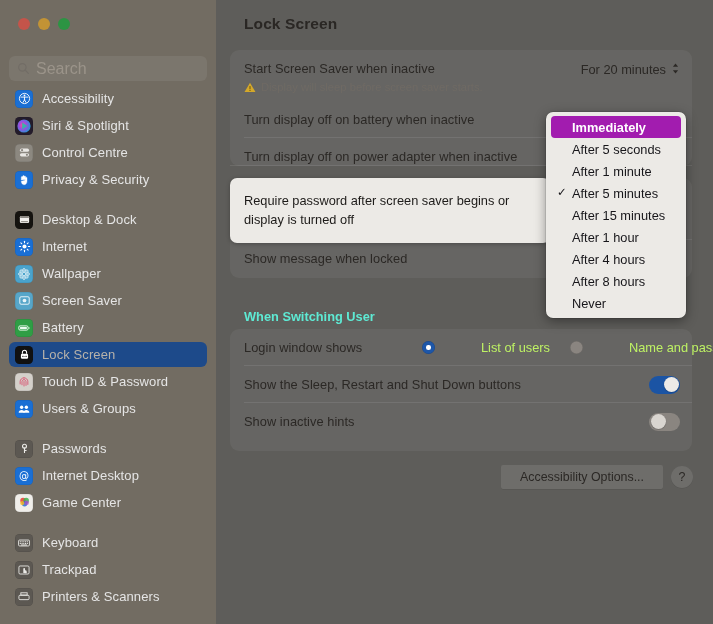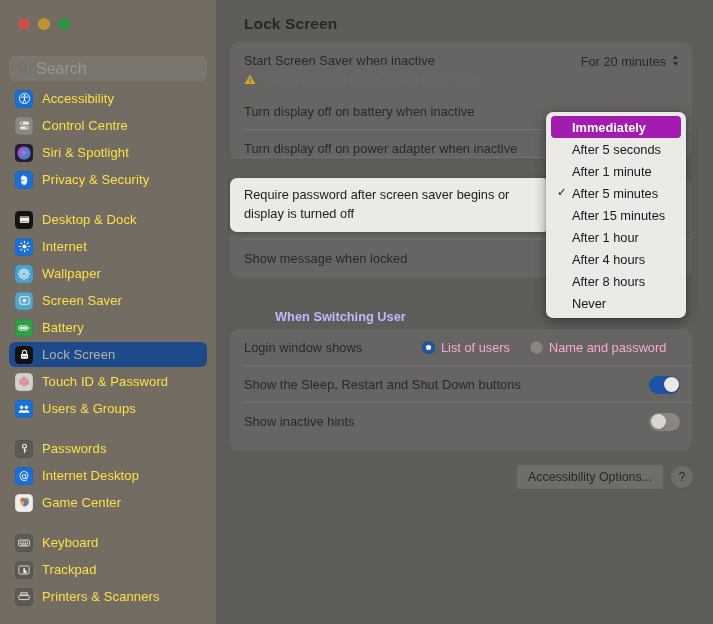--- a/index.html
+++ b/index.html
@@ -52,21 +52,21 @@
   .nav-gap { height: 13px; }
   .nav-item {
     display: flex; align-items: center;
     height: 25px; padding: 0 6px;
     border-radius: 6px;
     margin-bottom: 2px;
     cursor: default;
   }
   .nav-item.selected { background: #1d4a8a; }
   .nav-item .label {
-    font-size: 13px; color: #fde047;
+    font-size: 13px; color: #e5e5e5;
     margin-left: 9px;
     letter-spacing: .1px;
     white-space: nowrap;
   }
   .nav-item.selected .label { color: #b7b2aa; }
   .nav-ico {
     width: 18px; height: 18px; border-radius: 4.5px;
     flex: none;
     display: flex; align-items: center; justify-content: center;
     font-size: 10px; line-height: 1; color: #fff;
@@ -86,21 +86,21 @@
     font-size: 15.5px; font-weight: bold; color: #2a2724;
     letter-spacing: .1px;
   }
 
   .card {
     position: absolute; left: 14px;
     width: 462px;
     background: rgba(255,255,255,0.055);
     border-radius: 9px;
   }
-  #card1 { top: 42px; height: 116px; }
+  #card1 { top: 50px; height: 116px; }
   #card2 { top: 178px; height: 100px; }
   #card3 { top: 329px; height: 122px; }
 
   .row {
     position: relative;
     display: flex; align-items: center;
     height: 37px;
     padding: 0 14px;
   }
   .row .rlabel {
@@ -125,37 +125,37 @@
     position: absolute; right: 12px; top: 50%;
     transform: translateY(-50%);
     display: flex; align-items: center; gap: 5px;
     font-size: 12.8px; color: #2b2825;
   }
   .chev-updown { width: 9px; height: 14px; flex: none; }
 
   
   .section-head {
     position: absolute; left: 28px; top: 309px;
-    font-size: 12.8px; font-weight: bold; color: #c4b5fd; margin-left: 31px;
+    font-size: 12.8px; font-weight: bold; color: #5eead4;
   }
 
   
   .radio-group { position: absolute; left: 192px; display: flex; align-items: center; gap: 20px; }
   .radio-opt { display: flex; align-items: center; gap: 6px; }
   .radio {
     width: 13px; height: 13px; border-radius: 50%;
     background: #8a8580; flex: none;
     box-shadow: inset 0 0 0 .5px rgba(0,0,0,.18);
     display: flex; align-items: center; justify-content: center;
   }
   .radio.on { background: #1d56a8; }
   .radio.on::after {
     content: ""; width: 4.5px; height: 4.5px; border-radius: 50%; background: #fff;
   }
-  .radio-lbl { font-size: 12.8px; color: #f9a8d4; white-space: nowrap; }
+  .radio-lbl { font-size: 12.8px; color: #bef264; white-space: nowrap; margin-left: 40px; }
 
   
   .toggle {
     position: absolute; right: 12px; top: 50%;
     transform: translateY(-50%);
     width: 31px; height: 18px; border-radius: 9px;
     background: #8a8580; flex: none;
   }
   .toggle.on { background: #1b54a4; }
   .toggle .knob {
@@ -164,37 +164,37 @@
     background: #d9d5d0;
     box-shadow: 0 .5px 1px rgba(0,0,0,.3);
   }
   .toggle.on .knob { left: auto; right: 1.5px; background: #eceae7; }
 
   
   .btn-row { position: absolute; right: 20px; top: 465px; display: flex; align-items: center; gap: 8px; }
   .btn {
     background: rgba(255,255,255,0.10);
     border-radius: 2px;
-    padding: 5px 11px;
+    padding: 5px 19px;
     font-size: 12.4px; color: #2b2825;
     white-space: nowrap;
     box-shadow: 0 .5px .5px rgba(0,0,0,.12);
   }
   .btn-help {
     width: 22px; height: 22px; border-radius: 50%;
     background: rgba(255,255,255,0.10);
     display: flex; align-items: center; justify-content: center;
     font-size: 12.4px; color: #2b2825;
     box-shadow: 0 .5px .5px rgba(0,0,0,.12);
   }
 
   
   .focus-card {
     position: absolute; left: 230px; top: 178px;
-    width: 320px; height: 54px;
+    width: 320px; height: 65px;
     background: #eceae6;
     border-radius: 7px;
     box-shadow: 0 1px 4px rgba(0,0,0,.28);
     display: flex; align-items: center;
     padding: 0 14px;
     z-index: 5;
   }
   .focus-card .ftext {
     font-size: 12.8px; color: #1d1b19; line-height: 1.45;
   }
@@ -251,47 +251,47 @@
       <div class="nav-group">
         <div class="nav-item">
           <span class="nav-ico" style="background:#1a6fd4;">
             <svg width="13" height="13" viewBox="0 0 16 16">
                 <circle cx="8" cy="8" r="6.3" fill="none" stroke="#fff" stroke-width="1.1"></circle>
                 <circle cx="8" cy="4.3" r="1.15" fill="#fff"></circle>
                 <path d="M3.7 6.3h8.6M8 6.6v3.2M8 9.8l-2 3.1M8 9.8l2 3.1" stroke="#fff" stroke-width="1.1" stroke-linecap="round" fill="none"></path>
               </svg>
           </span>
           <span class="label">Accessibility</span>
-        </div>
-        <div class="nav-item">
-          <span class="nav-ico" style="background:#8c8880;">
-            <svg width="13" height="13" viewBox="0 0 16 16">
-                <rect x="2.4" y="3.2" width="11.2" height="3.9" rx="1.95" fill="#e9e7e3"></rect>
-                <circle cx="5" cy="5.15" r="1.35" fill="#8c8880"></circle>
-                <rect x="2.4" y="8.9" width="11.2" height="3.9" rx="1.95" fill="#e9e7e3"></rect>
-                <circle cx="11" cy="10.85" r="1.35" fill="#8c8880"></circle>
-              </svg>
-          </span>
-          <span class="label">Control Centre</span>
         </div>
         <div class="nav-item">
           <span class="nav-ico" style="background:#241c2b;">
             <svg width="18" height="18" viewBox="0 0 18 18">
                 <defs>
                   <radialGradient id="sg" cx="40%" cy="45%" r="62%">
                     <stop offset="0%" stop-color="#ff4d9a"></stop>
                     <stop offset="45%" stop-color="#9b4de0"></stop>
                     <stop offset="100%" stop-color="#1e9bd6"></stop>
                   </radialGradient>
                 </defs>
                 <circle cx="9" cy="9" r="6.6" fill="url(#sg)"></circle>
                 <path d="M7.2 5.6 12.4 9l-5.2 3.4z" fill="#1fc4a8" opacity=".85"></path>
               </svg>
           </span>
           <span class="label">Siri &amp; Spotlight</span>
+        </div>
+        <div class="nav-item">
+          <span class="nav-ico" style="background:#8c8880;">
+            <svg width="13" height="13" viewBox="0 0 16 16">
+                <rect x="2.4" y="3.2" width="11.2" height="3.9" rx="1.95" fill="#e9e7e3"></rect>
+                <circle cx="5" cy="5.15" r="1.35" fill="#8c8880"></circle>
+                <rect x="2.4" y="8.9" width="11.2" height="3.9" rx="1.95" fill="#e9e7e3"></rect>
+                <circle cx="11" cy="10.85" r="1.35" fill="#8c8880"></circle>
+              </svg>
+          </span>
+          <span class="label">Control Centre</span>
         </div>
         <div class="nav-item">
           <span class="nav-ico" style="background:#1a6fd4;">
             <svg width="12" height="12" viewBox="0 0 16 16">
                 <path d="M4.4 8.2V4.3a.95.95 0 0 1 1.9 0v3.2M6.3 7.6V3.1a.95.95 0 0 1 1.9 0v4.4M8.2 7.6V3.5a.95.95 0 0 1 1.9 0v4.2M10.1 8.1V5.2a.95.95 0 0 1 1.9 0v4.5c0 2.6-1.6 4.6-3.9 4.6S4.4 12.4 4.4 9.8v-.6" fill="#fff" stroke="#fff" stroke-width=".5" stroke-linejoin="round"></path>
               </svg>
           </span>
           <span class="label">Privacy &amp; Security</span>
         </div>
       </div>

